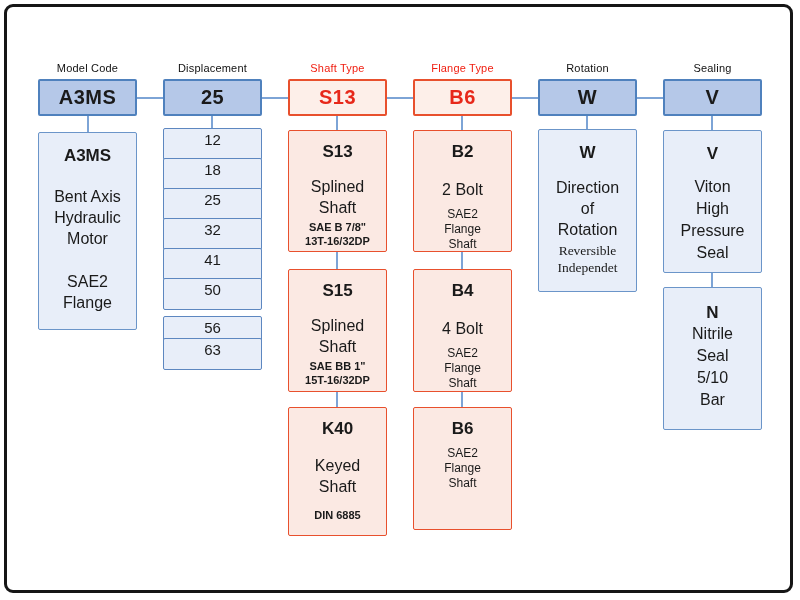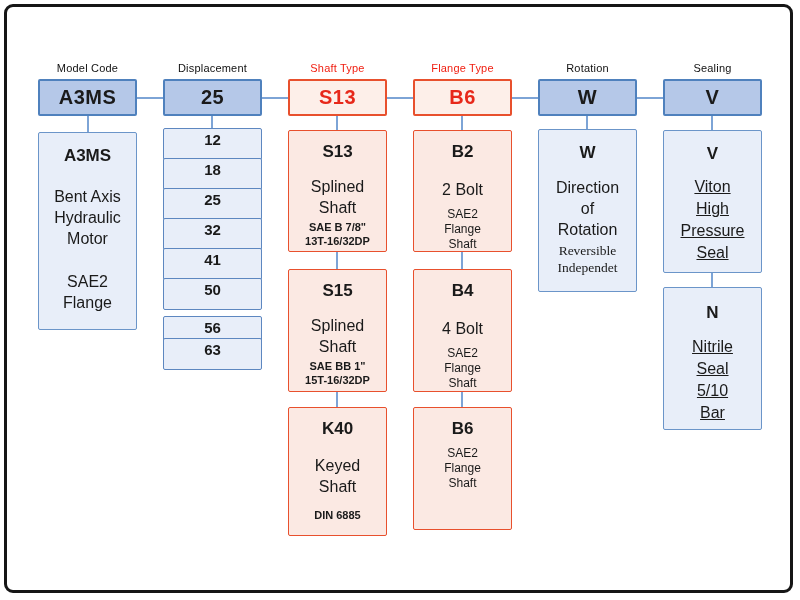--- a/index.html
+++ b/index.html
@@ -25,28 +25,28 @@
   .hbox.blue{background:#b5c8e8;border:2px solid #4f81bd;color:#1a1a1a;}
   .hbox.red{background:#fdefe9;border:2px solid #e8502d;color:#e7281a;}
   .dbox{
     position:absolute;width:99px;box-sizing:border-box;text-align:center;
     z-index:2;border-radius:2px;
   }
   .dbox.blue{background:#e8eef9;border:1.5px solid #6b95c9;}
   .dbox.red{background:#fbe9e3;border:1.5px solid #e8502d;}
   .box-title{font-weight:bold;font-size:17px;line-height:21px;}
   .t16{font-size:16px;line-height:21px;white-space:pre-line;}
-  .t16b{font-size:16px;line-height:22px;white-space:pre-line;text-decoration:underline;}
+  .t16b{font-size:16px;line-height:22px;white-space:pre-line;}
   .small-b{font-size:11px;font-weight:bold;line-height:14px;white-space:pre-line;}
   .small-r{font-size:12px;line-height:15px;white-space:pre-line;}
   .note{font-size:13.5px;line-height:17px;white-space:pre-line;font-family:Liberation Serif, serif;}
   .opt{
     position:absolute;left:163px;width:99px;height:32px;box-sizing:border-box;
     background:#e8eef9;border:1.5px solid #5d87c0;text-align:center;
-    font-weight:bold;font-size:15px;line-height:21px;z-index:2;border-radius:2px;
+    font-weight:normal;font-size:15px;line-height:21px;z-index:2;border-radius:2px;
   }
 </style>
 </head>
 <body>
 
 <div class="canvas">
   <div class="frame"></div>
 
   <div class="conn" style="left:88px;top:97px;width:624px;height:2px"></div>
   <div class="conn" style="left:87px;top:116px;width:2px;height:18px"></div>
@@ -141,18 +141,18 @@
 
   <div class="dbox blue" style="left:663px;top:130px;height:143px">
     <div class="box-title" style="margin-top:12px">V</div>
     <div class="t16b" style="margin-top:12px">Viton
 High
 Pressure
 Seal</div>
   </div>
   <div class="dbox blue" style="left:663px;top:287px;height:143px">
     <div class="box-title" style="margin-top:14px">N</div>
-    <div class="t16b" style="margin-top:13px">Nitrile
+    <div class="t16b" style="margin-top:0">Nitrile
 Seal
 5/10
 Bar</div>
   </div>
 </div>
 
 </body></html>

